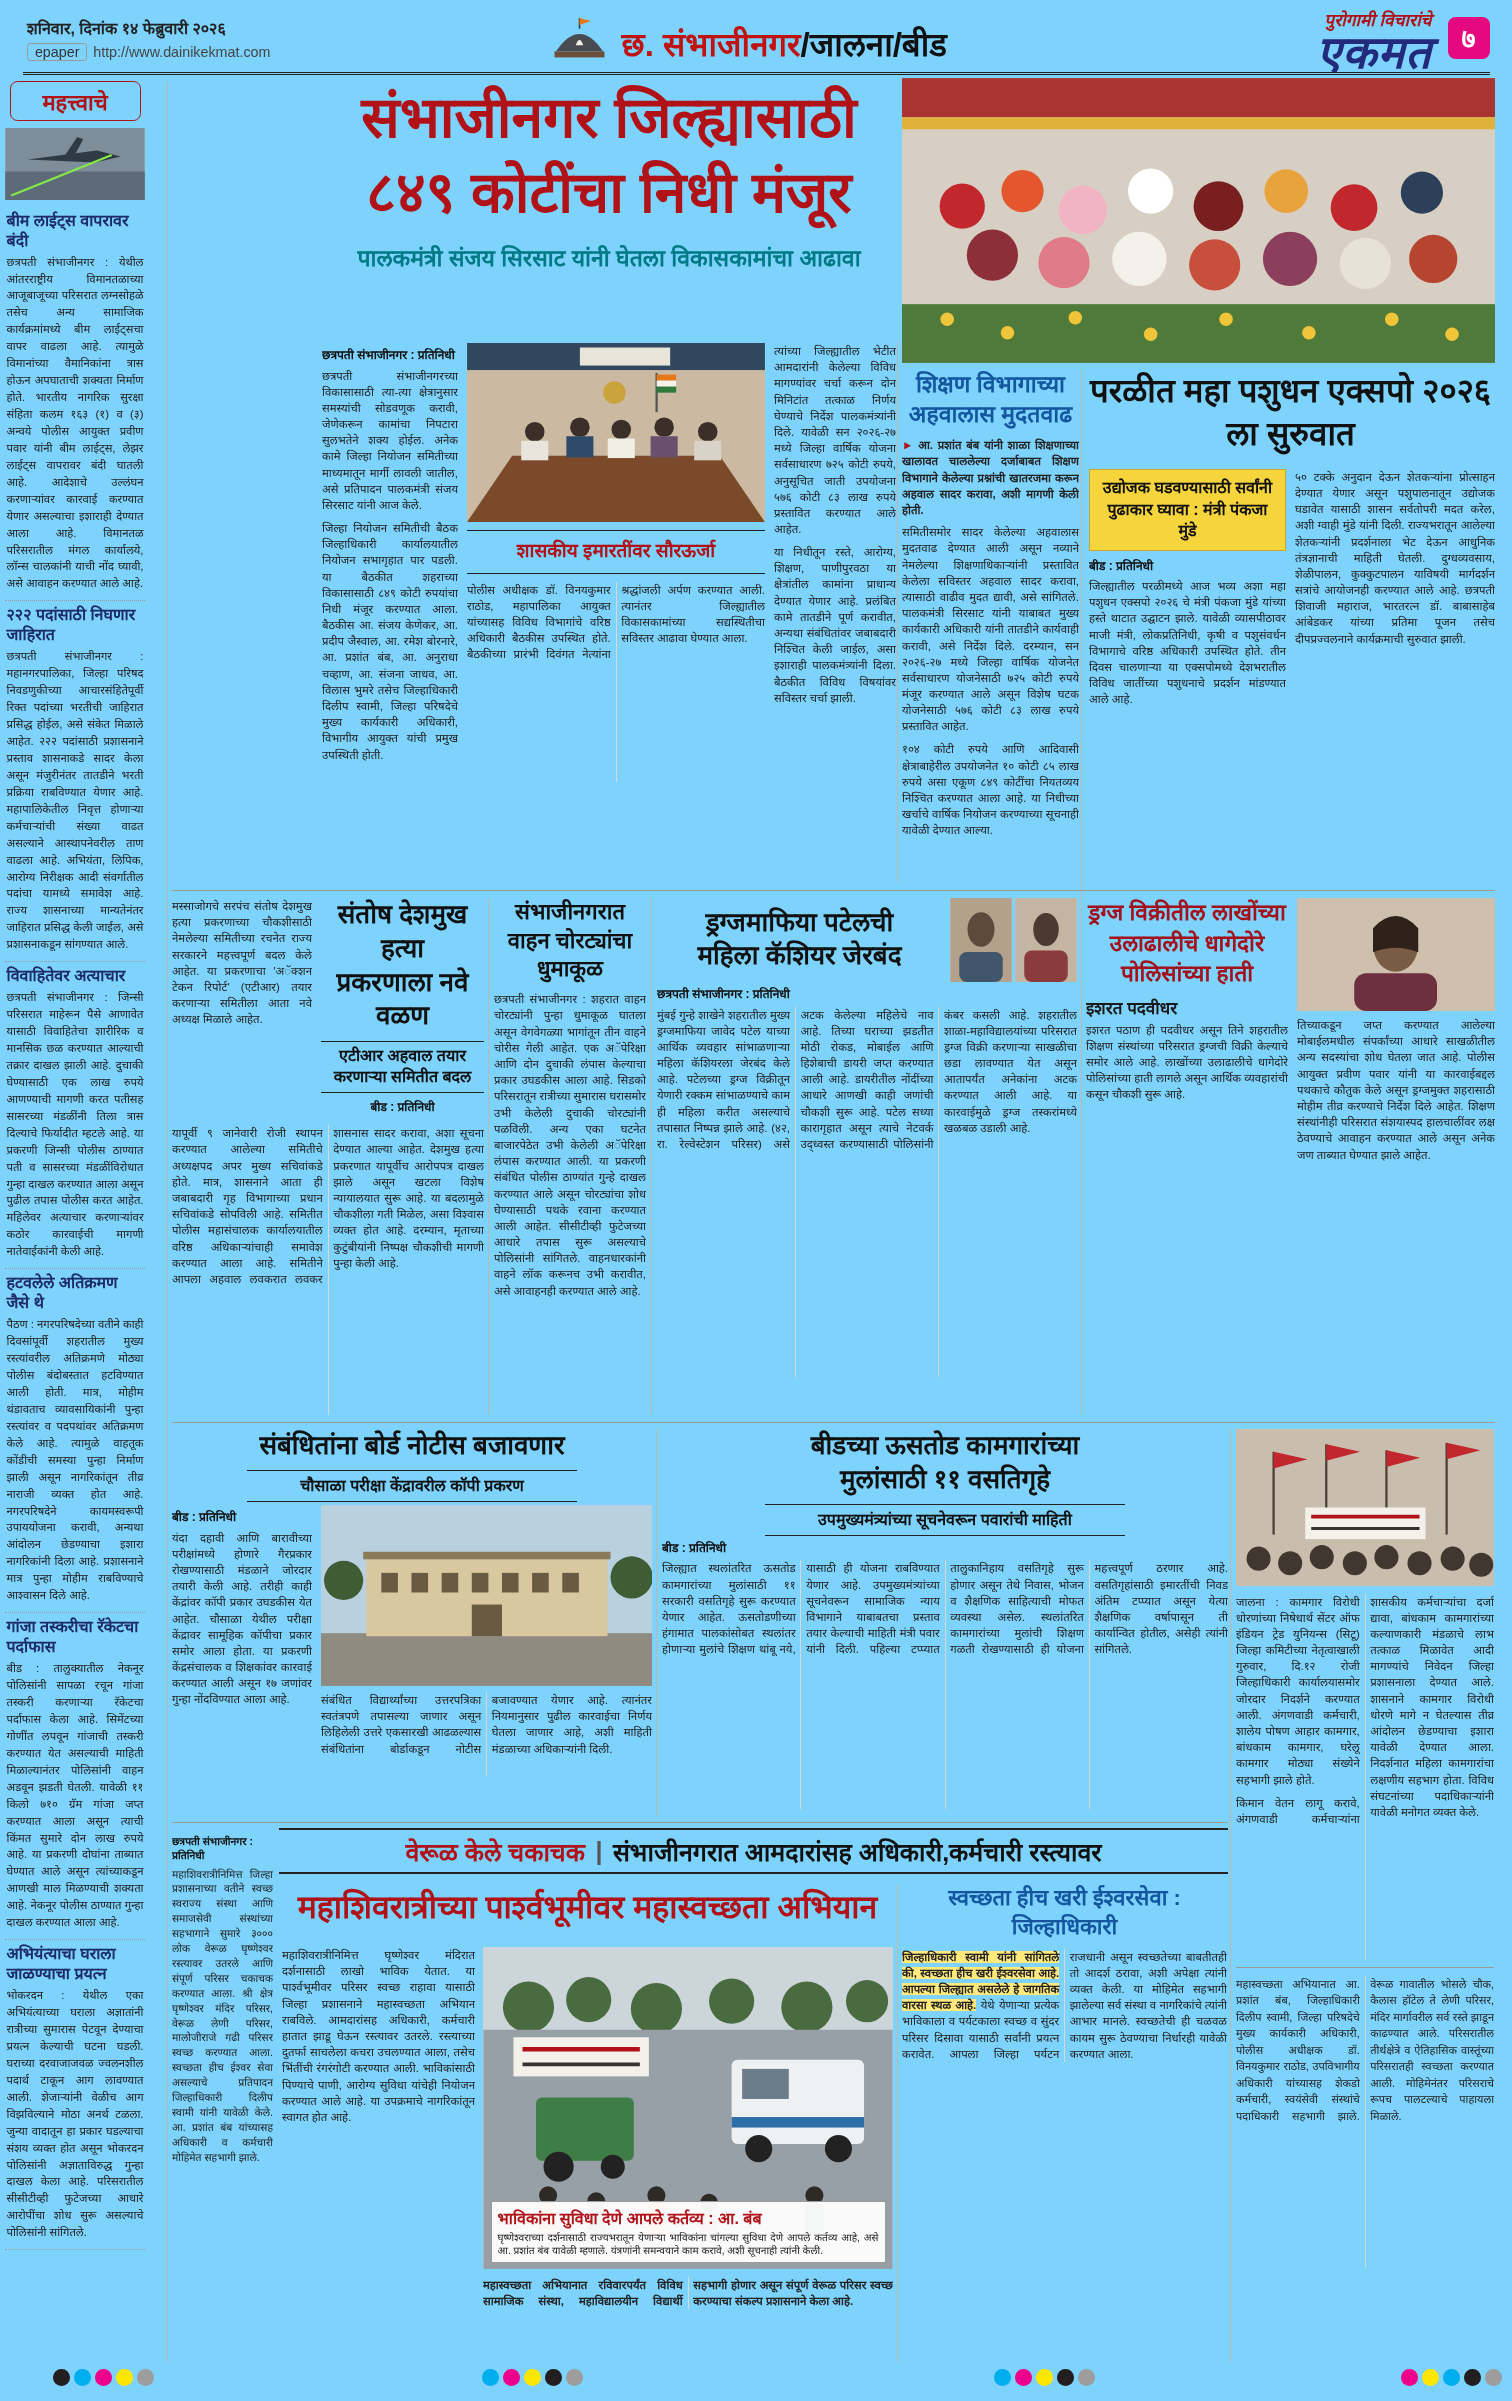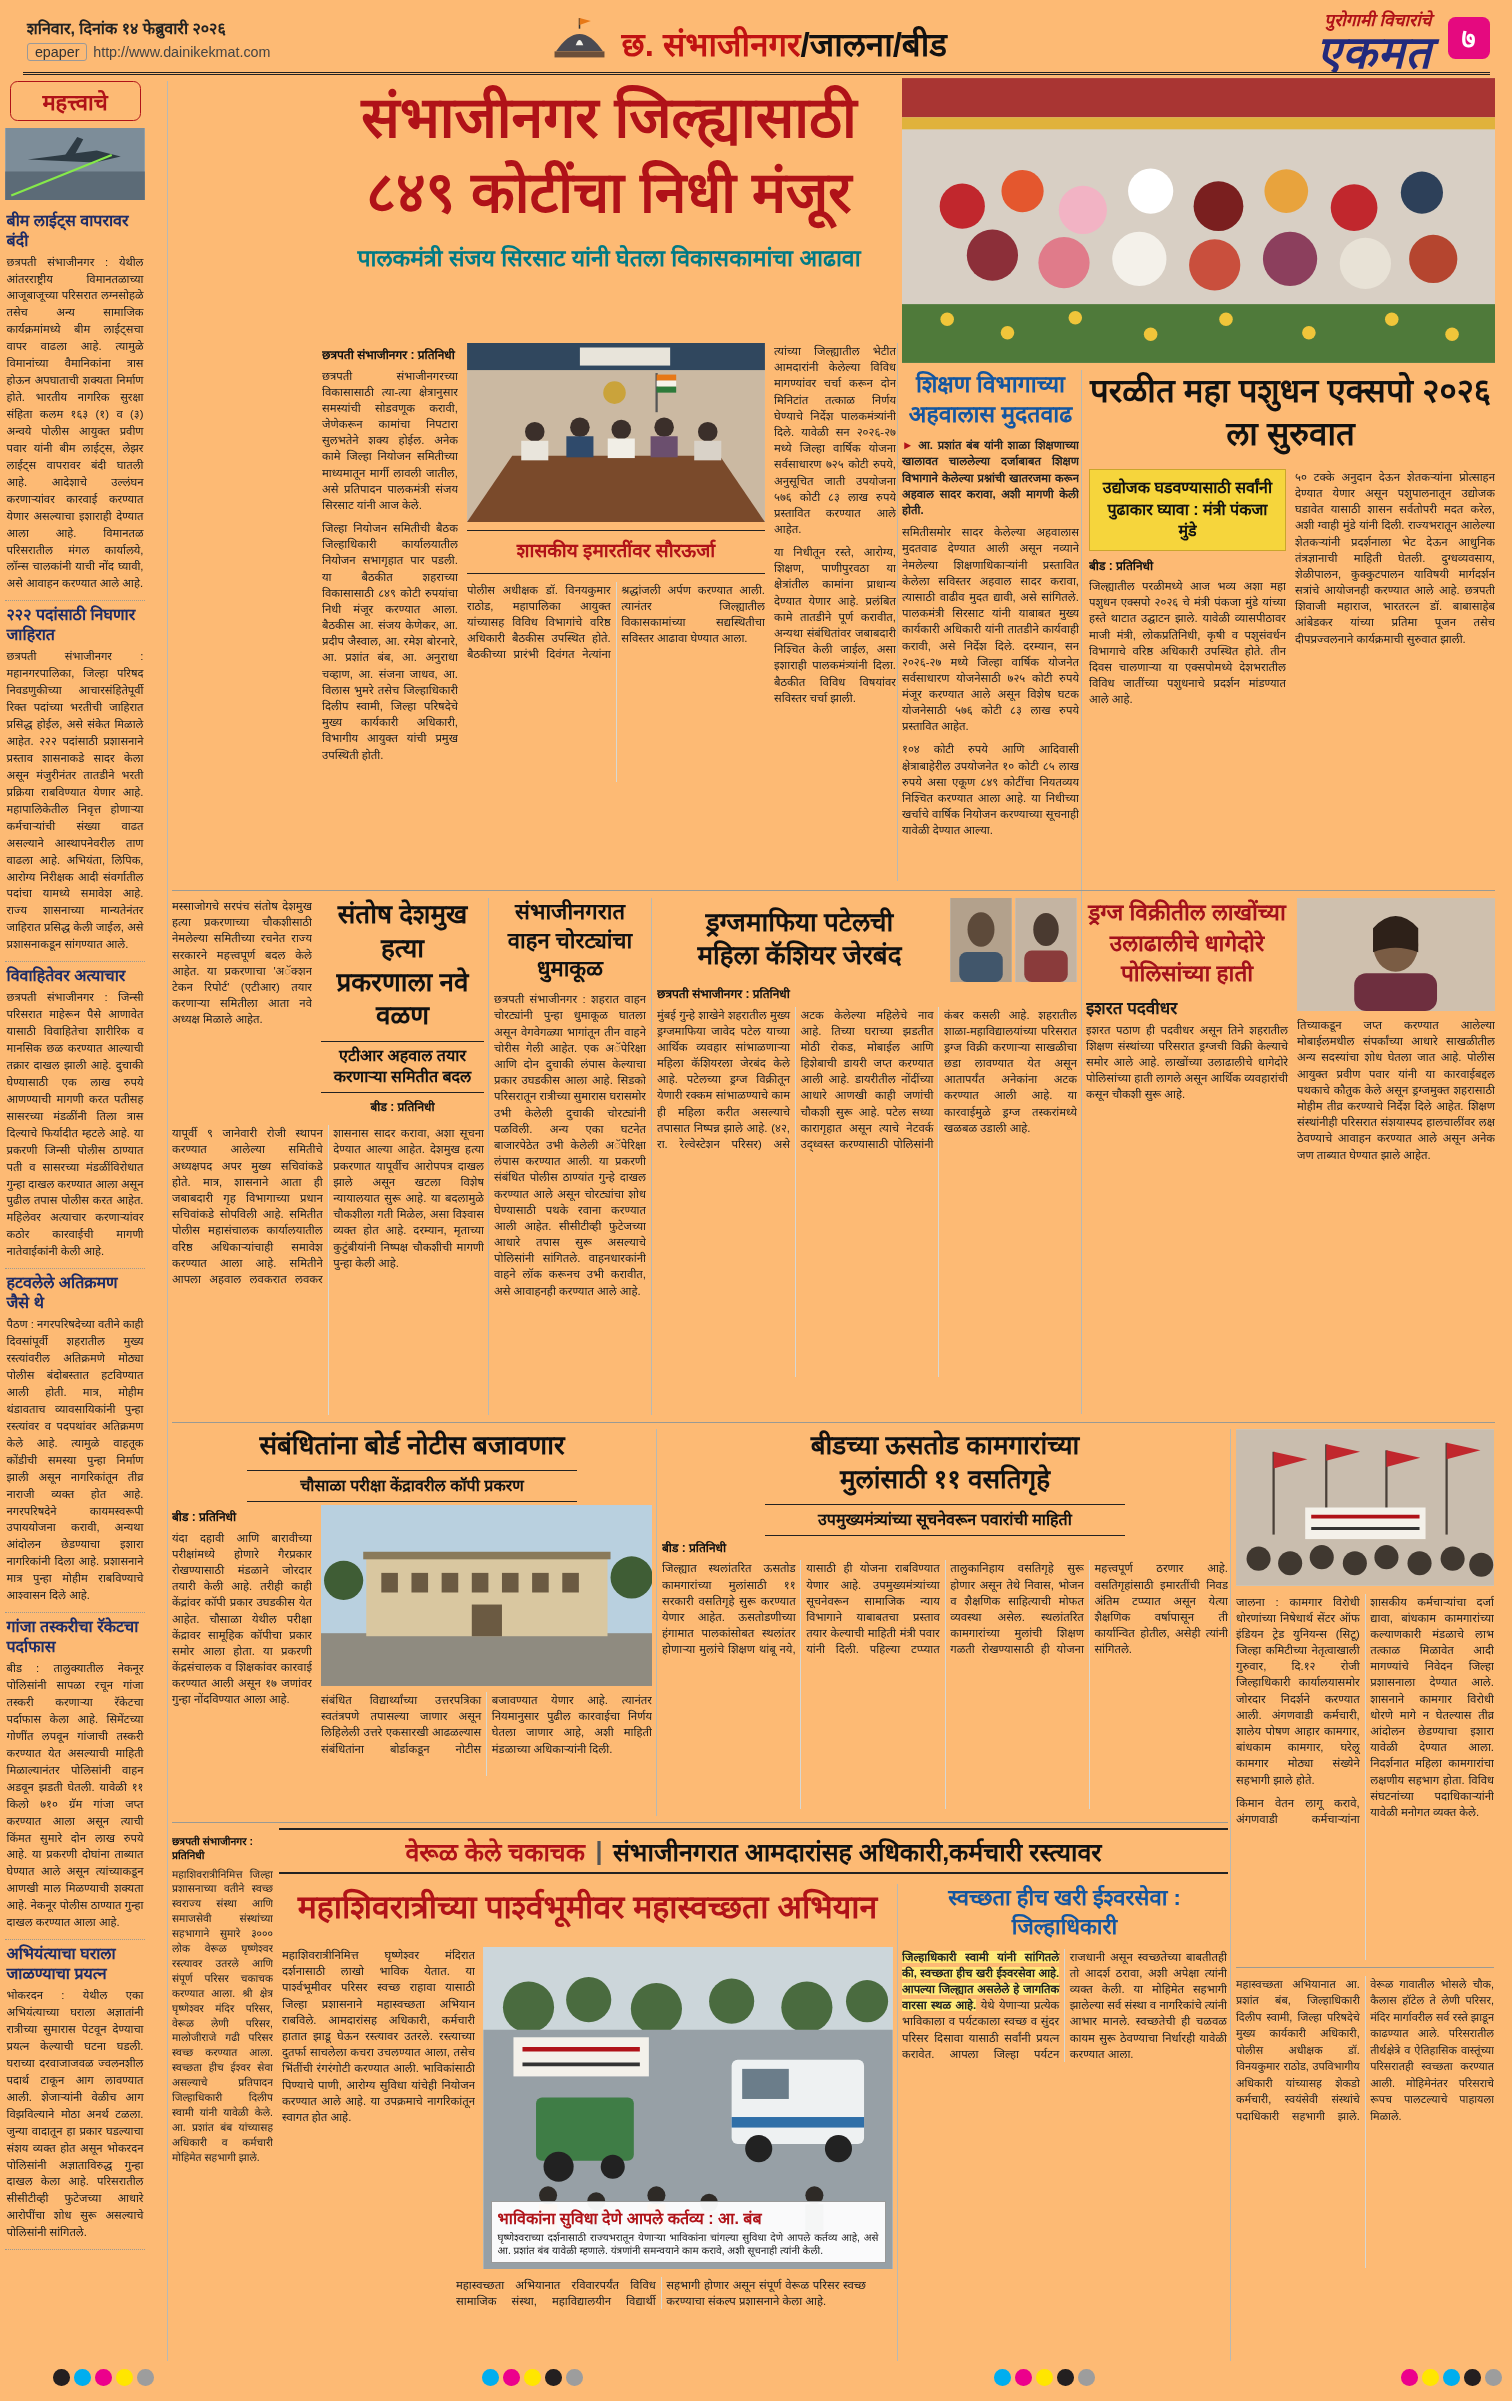--- a/index.html
+++ b/index.html
@@ -1,16 +1,16 @@
 <!DOCTYPE html>
 <html lang="mr" style="font-size:12px"><head>
 <meta charset="utf-8">
 <style>
   html,body{margin:0;padding:0;background:#e8e8e4;}
-  .page{position:relative;width:1512px;height:2401px;background:#fdba74;margin:0 auto;
+  .page{position:relative;width:1512px;height:2401px;background:#7dd3fc;margin:0 auto;
         font-family:"Liberation Sans","DejaVu Sans",sans-serif;color:#1a1a1a;
         box-shadow:0 0 6px rgba(0,0,0,.25);overflow:hidden;}
   .abs{position:absolute;}
   .flow{overflow:hidden;}
   .txt{text-align:justify;font-size:11.4px;line-height:1.42;color:#222;}
   .txt p{margin:0 0 6.8px 0;}
   .small{font-size:11px;line-height:1.5;}
   .byline{font-weight:bold;font-size:12px;margin:3px 0 4.5px 0;color:#111;}
   .center{text-align:center;}
   .cols2{columns:2;column-gap:10.5px;column-rule:0.8px solid #d8d8d2;}
@@ -471,21 +471,21 @@
         <circle cx="440" cy="330" r="12" fill="#2e2a26"></circle>
           <rect x="428" y="342" width="24" height="40" fill="#3b4a5a"></rect>
       </g>
     </svg>
     <div class="caption-box">
       <div class="caption-t">भाविकांना सुविधा देणे आपले कर्तव्य : आ. बंब</div>
       <div class="caption-b">घृष्णेश्वराच्या दर्शनासाठी राज्यभरातून येणाऱ्या भाविकांना चांगल्या सुविधा देणे आपले कर्तव्य आहे, असे आ. प्रशांत बंब यावेळी म्हणाले. यंत्रणांनी समन्वयाने काम करावे, अशी सूचनाही त्यांनी केली.</div>
     </div>
   </section>
 
-  <section class="abs flow" style="left:456px;top:2277px;width:410px;height:84px;">
+  <section class="abs flow" style="left:483px;top:2277px;width:410px;height:84px;font-weight:bold;">
     <div class="txt cols2">महास्वच्छता अभियानात रविवारपर्यंत विविध सामाजिक संस्था, महाविद्यालयीन विद्यार्थी सहभागी होणार असून संपूर्ण वेरूळ परिसर स्वच्छ करण्याचा संकल्प प्रशासनाने केला आहे.</div>
   </section>
 
   <div class="vrule" style="left:897px;top:1884px;height:477px;"></div>
   <section class="abs flow" style="left:902px;top:1884px;width:325px;height:477px;">
     <div class="h-blue" style="font-size:22px;">स्वच्छता हीच खरी ईश्वरसेवा : जिल्हाधिकारी</div>
     <div class="txt cols2" style="margin-top:7.5px;">
       <span class="highlight">जिल्हाधिकारी स्वामी यांनी सांगितले की, स्वच्छता हीच खरी ईश्वरसेवा आहे. आपल्या जिल्ह्यात असलेले हे जागतिक वारसा स्थळ आहे.</span>
       <span>येथे येणाऱ्या प्रत्येक भाविकाला व पर्यटकाला स्वच्छ व सुंदर परिसर दिसावा यासाठी सर्वांनी प्रयत्न करावेत. आपला जिल्हा पर्यटन राजधानी असून स्वच्छतेच्या बाबतीतही तो आदर्श ठरावा, अशी अपेक्षा त्यांनी व्यक्त केली. या मोहिमेत सहभागी झालेल्या सर्व संस्था व नागरिकांचे त्यांनी आभार मानले. स्वच्छतेची ही चळवळ कायम सुरू ठेवण्याचा निर्धारही यावेळी करण्यात आला.</span>
     </div>

